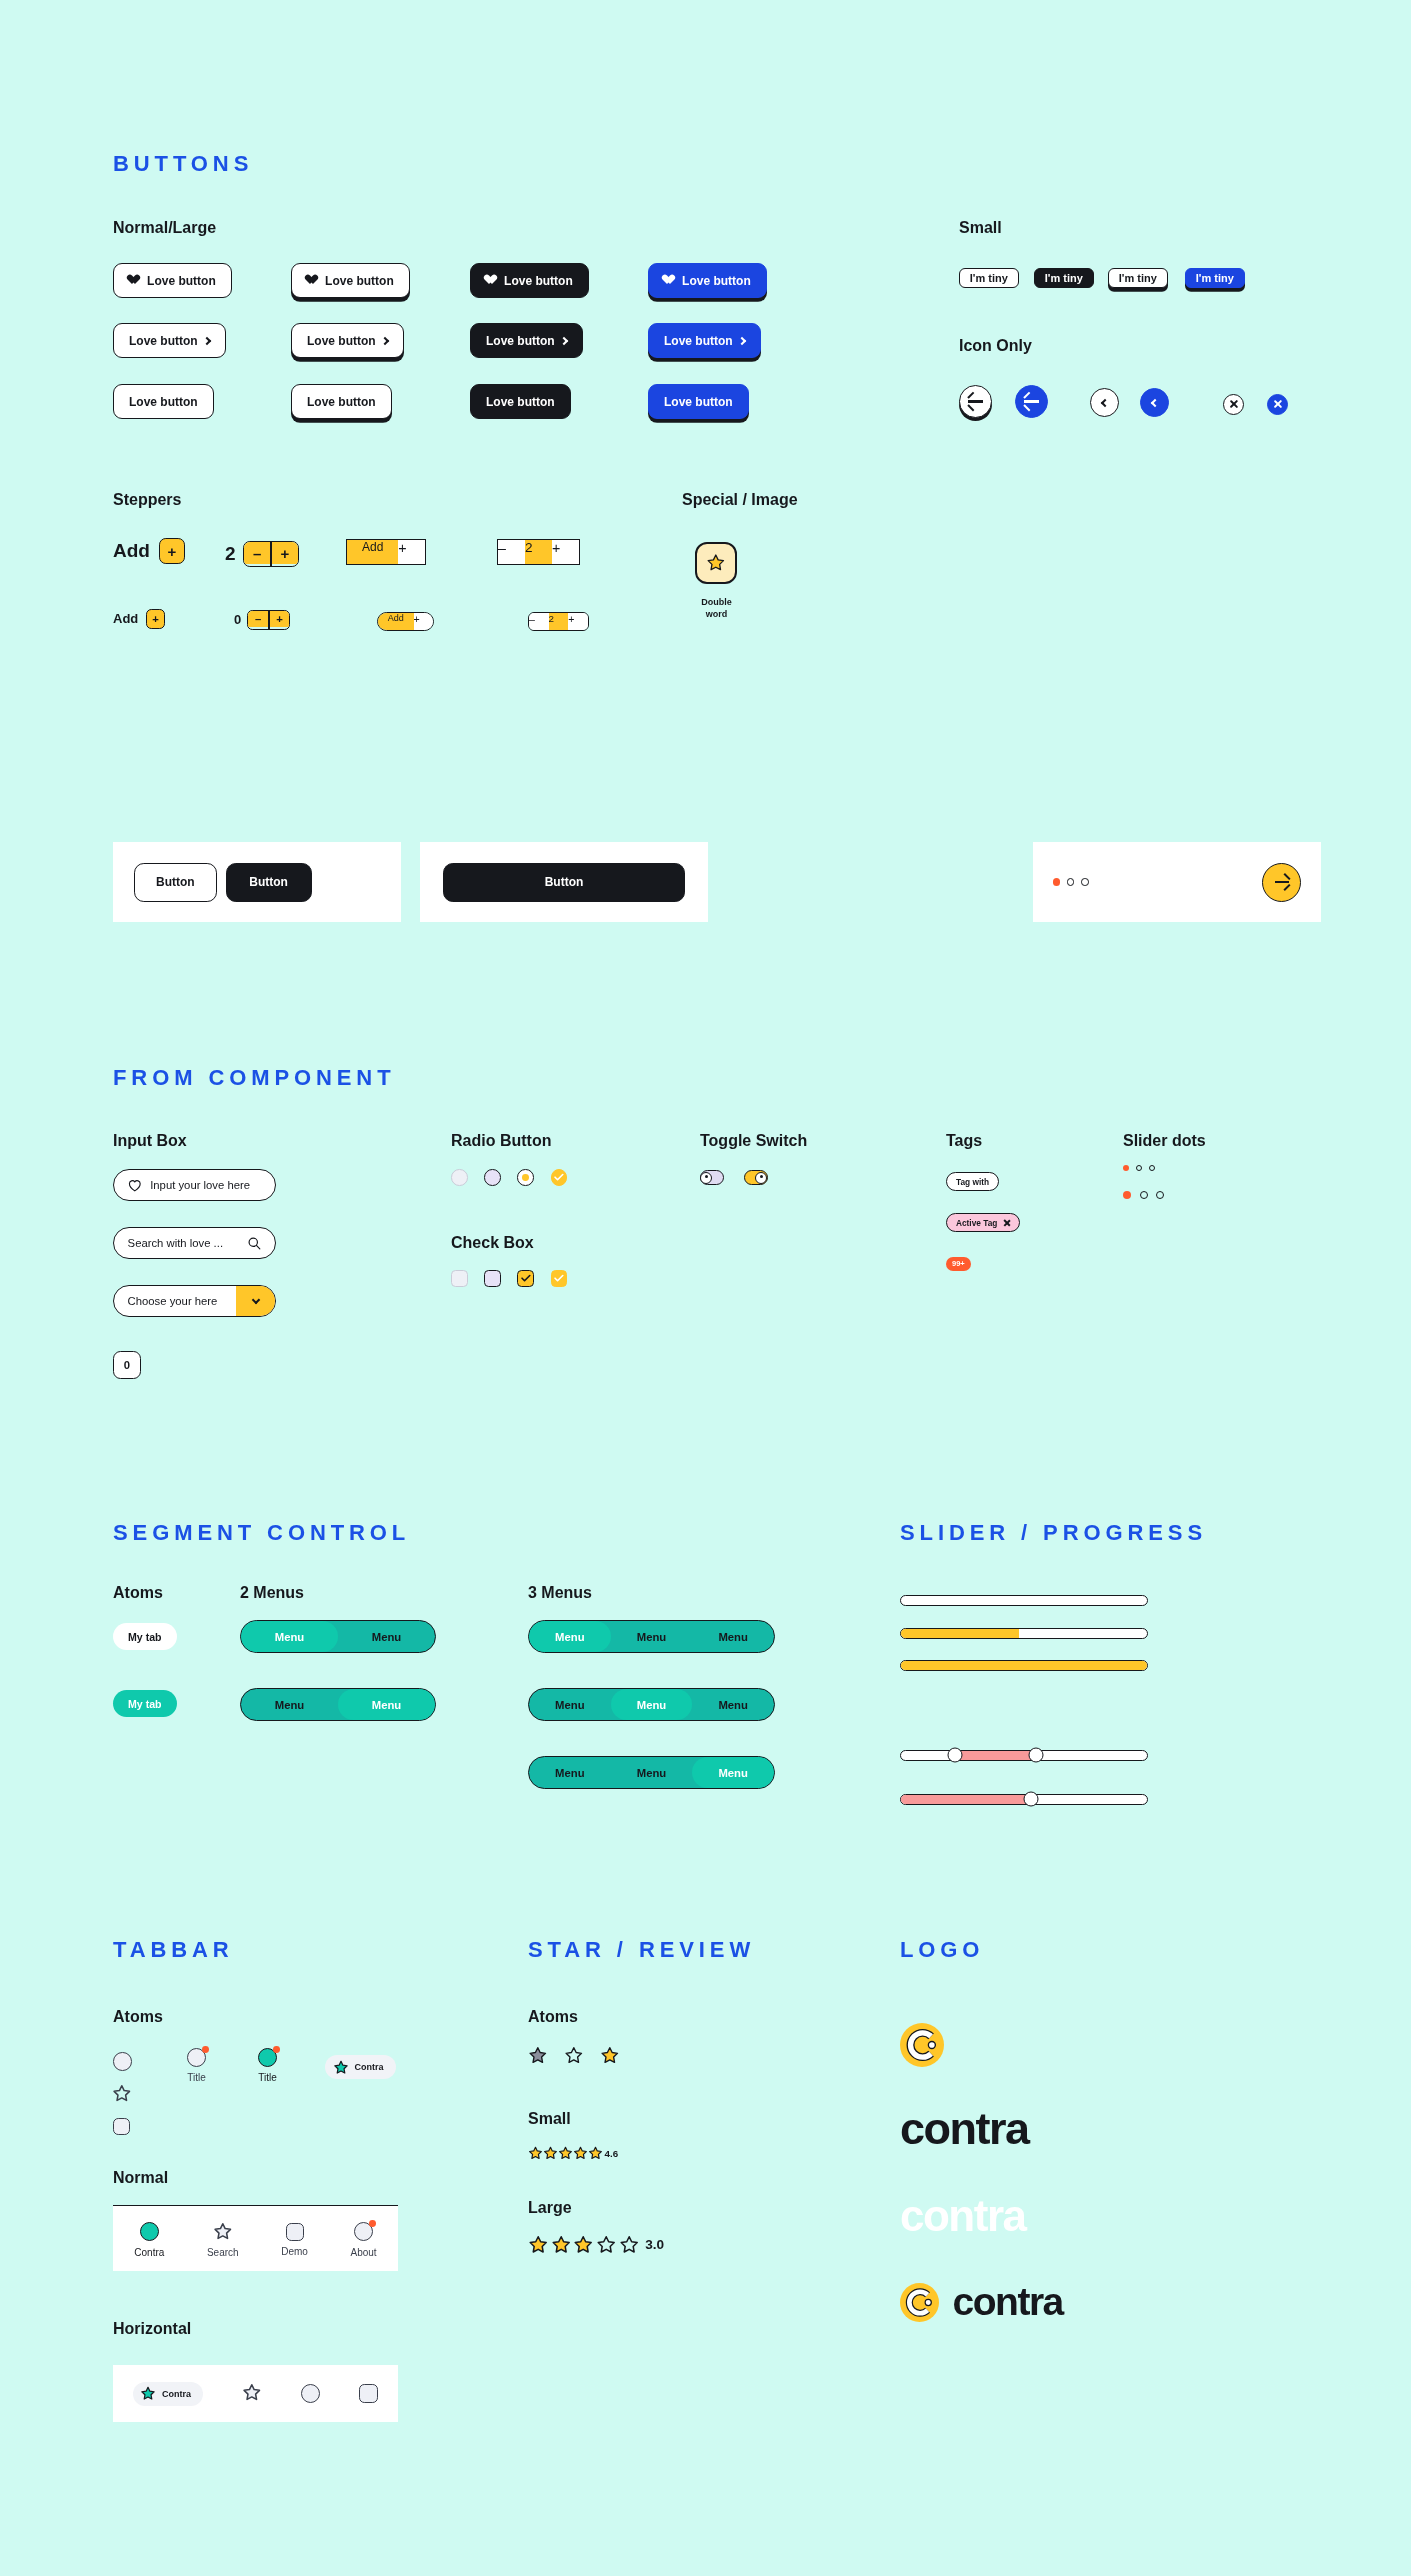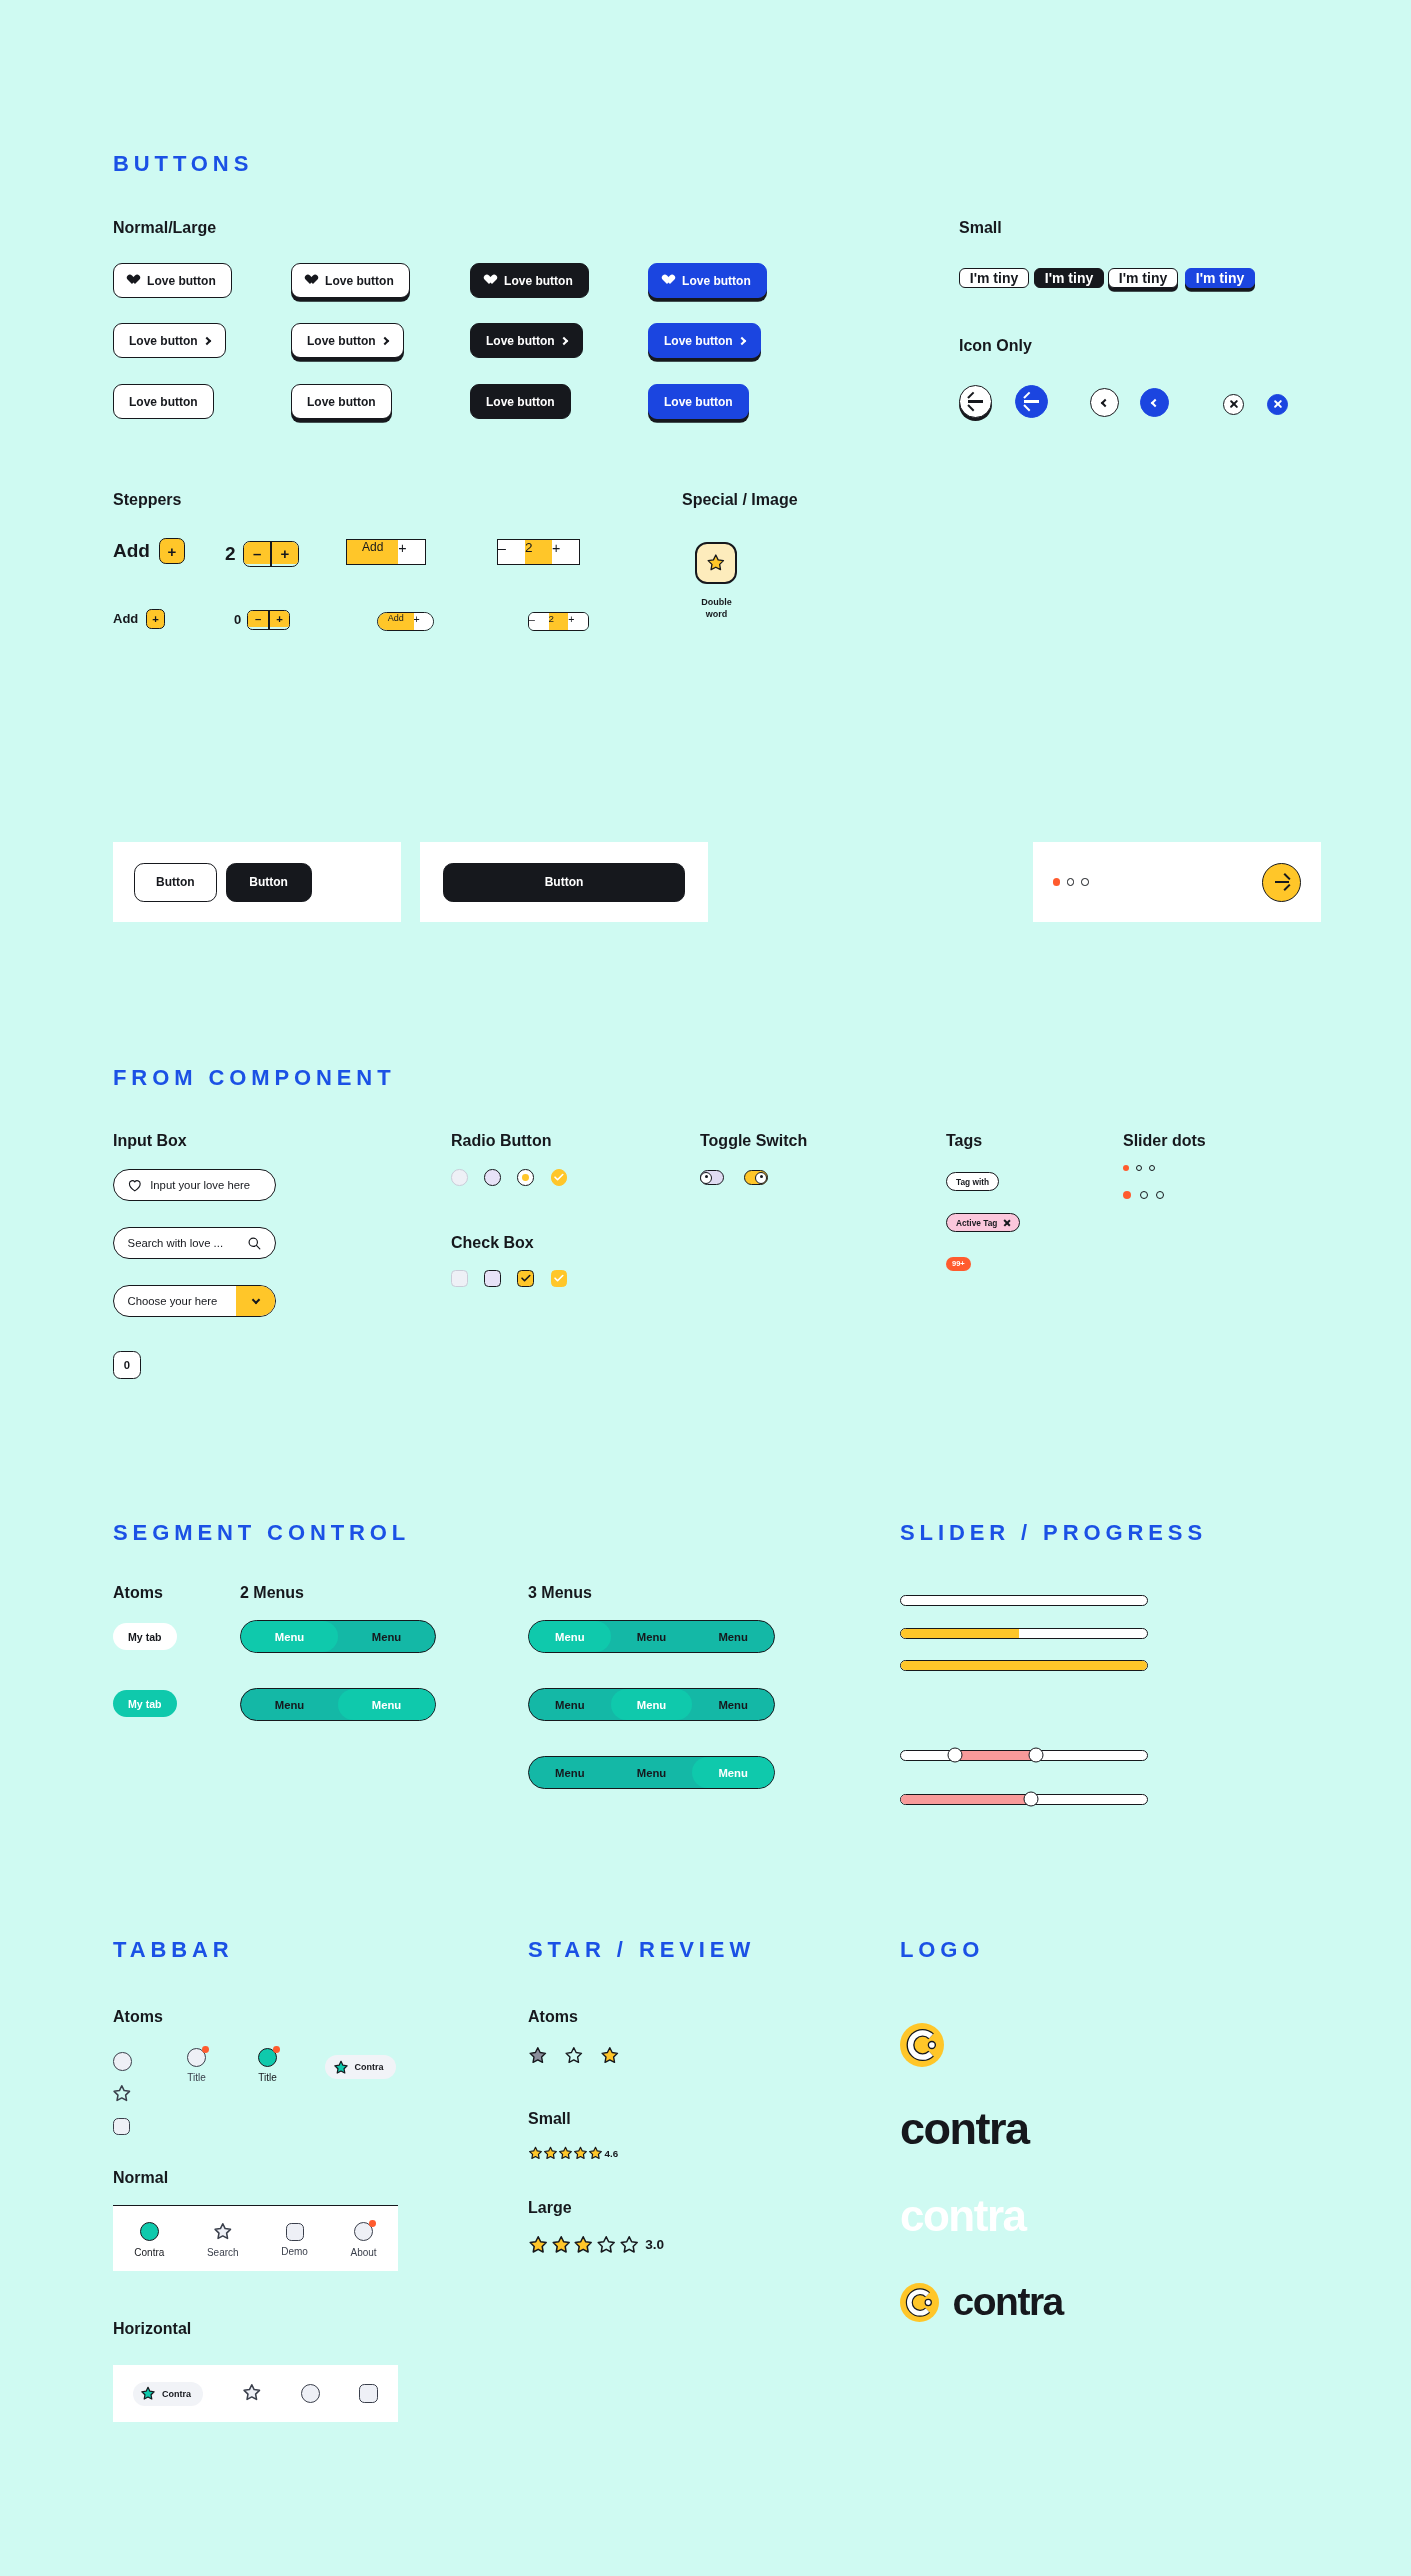--- a/index.html
+++ b/index.html
@@ -30,21 +30,21 @@
     white-space: nowrap;
     cursor: pointer;
     border: 1.9px solid #16181D;
     background: #fff; color:#16181D;
   }
   .btn.lg { height: 35px; padding: 0 15px; font-size: 12px; border-radius: 9px; }
   .btn.dark { background:#16181D; color:#fff; border-color:#16181D; }
   .btn.blue { background:#1B45E0; color:#fff; border-color:#1B45E0; }
   .btn.shadow { box-shadow: 0 3.8px 0 0 #16181D; }
   .btn.blue.shadow, .btn.dark.shadow { box-shadow: 0 3.8px 0 0 #16181D; }
-  .btn.sm { height: 20.4px; padding: 0 9.8px; font-size: 14px; border-radius: 6px; text-align: center; }
+  .btn.sm { height: 20.4px; padding: 0 9.8px; font-size: 11px; border-radius: 6px; text-align: center; }
 
   .heart { width:11.3px; height:10.6px; position:relative; display:inline-block; }
   .heart::before, .heart::after {
     content:""; position:absolute; width:6px; height:9px;
     border-radius: 6px 6px 0 0; background: currentColor; top:0; left:2.7px;
   }
   .heart::before { transform: rotate(-45deg); transform-origin: 0 100%; }
   .heart::after  { transform: rotate(45deg);  transform-origin: 100% 100%; left:-0.3px; }
 
   .chev { display:inline-block; width:6px; height:6px;

